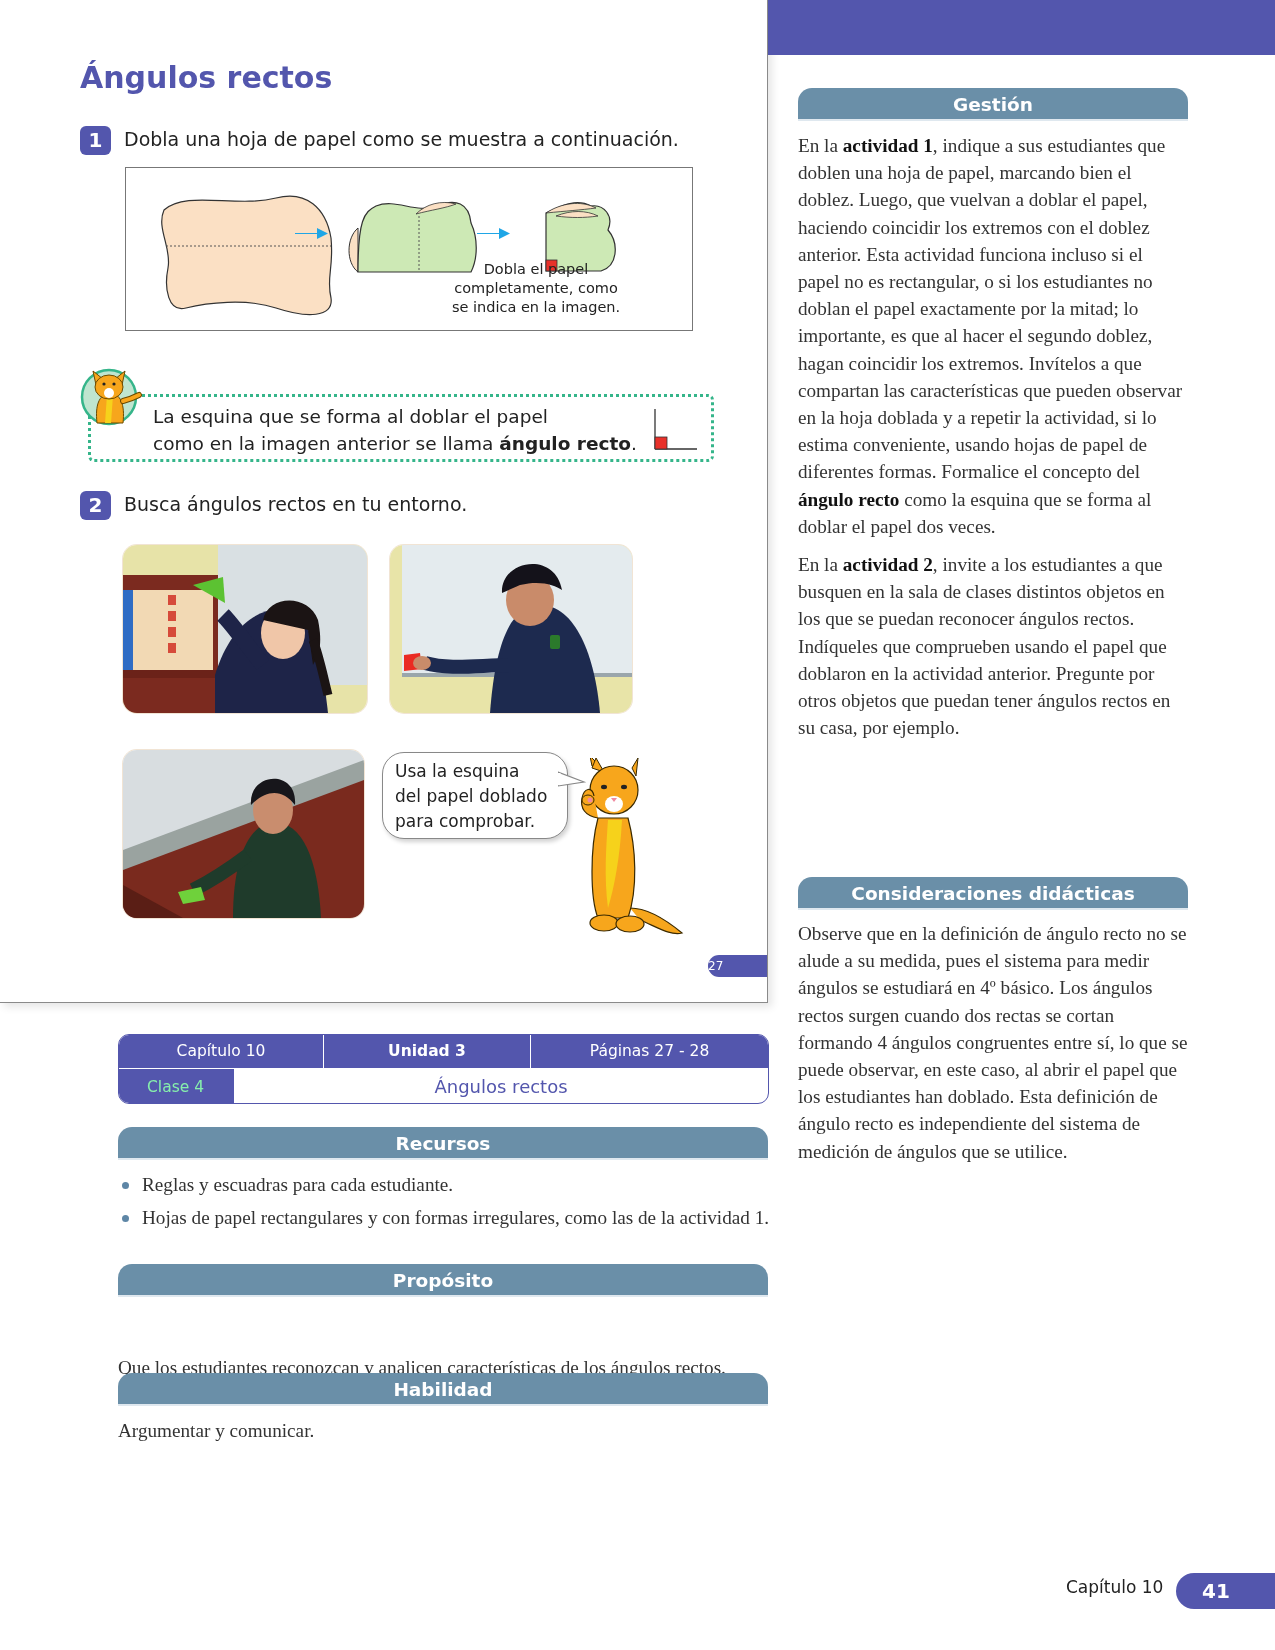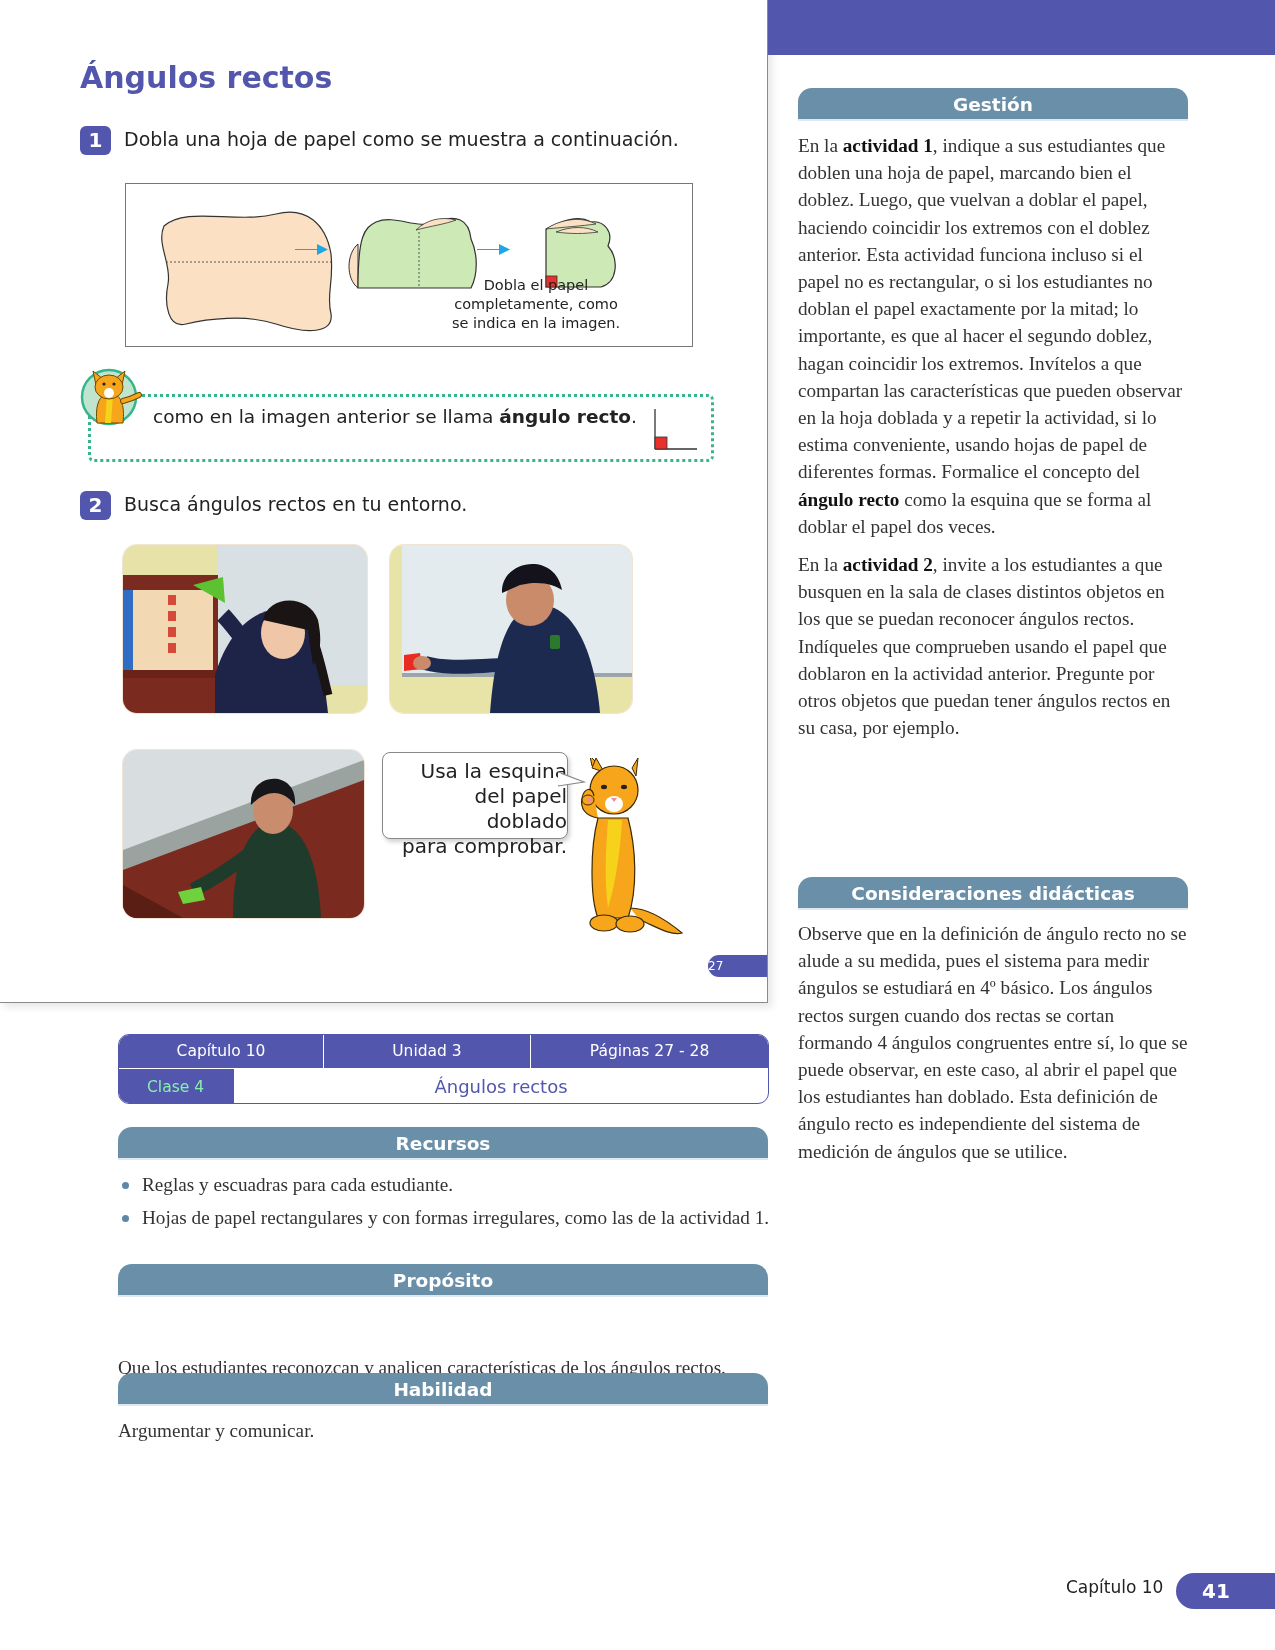--- a/index.html
+++ b/index.html
@@ -16,21 +16,21 @@
   .sp-title {
     position: absolute; left: 80px; top: 60px;
     font-family: "DejaVu Sans", sans-serif; font-weight: bold; font-size: 30px; color: #5356ad;
   }
   .num-badge {
     position: absolute; width: 31px; height: 29px; border-radius: 6px; background: #5356ad;
     color: #fff; font-weight: bold; font-size: 20px; text-align: center; line-height: 29px;
   }
   .activity-text { position: absolute; font-size: 19px; color: #222; font-family: "DejaVu Sans", sans-serif; }
 
-  .fold-box { position: absolute; left: 125px; top: 183px; width: 568px; height: 164px; border: 1.5px solid #777; background: #fff; }
+  .fold-box { position: absolute; left: 125px; top: 167px; width: 568px; height: 164px; border: 1.5px solid #777; background: #fff; }
   .fold-svg { position: absolute; left: 0; top: 0; }
   .fold-caption {
     position: absolute; left: 300px; top: 92px; width: 220px; text-align: center;
     font-size: 14.5px; line-height: 19px; color: #222;
   }
 
   .note-box {
     position: absolute; left: 88px; top: 394px; width: 626px; height: 68px;
     border: 3px dotted #35b58a; border-radius: 6px;
   }
@@ -40,23 +40,23 @@
   .cat-avatar { position: absolute; left: 79px; top: 363px; width: 64px; height: 64px; }
 
   .photo {
     position: absolute; border-radius: 14px; overflow: hidden;
     box-shadow: 0 0 0 1px #f1e4d4;
   }
   .photo svg { display: block; }
 
   .bubble {
     position: absolute; left: 382px; top: 752px; width: 186px; height: 87px;
-    border: 1.5px solid #888; border-radius: 8px; background: #fff;
+    border: 1.5px solid #888; border-radius: 22px; background: #fff;
     box-shadow: 2px 3px 4px rgba(0,0,0,0.18);
-    padding: 6px 0 0 12px; font-size: 20px; line-height: 25px; color: #222; text-align: right;
+    padding: 6px 0 0 12px; font-size: 17px; line-height: 25px; color: #222;
   }
   .bubble-line { display: block; }
   .bubble-tail { position: absolute; left: 558px; top: 768px; }
   .cat-standing { position: absolute; left: 570px; top: 758px; }
 
   .page-num-small {
     position: absolute; left: 708px; top: 955px; width: 62px; height: 22px;
     background: #5356ad; border-radius: 11px 0 0 11px; color: #fff; font-size: 12px;
     line-height: 22px;
   }
@@ -65,21 +65,21 @@
   .top-band { position: absolute; left: 768px; top: 0; width: 507px; height: 55px; background: #5356ad; }
 
   .info-table {
     position: absolute; left: 118px; top: 1034px; width: 651px; height: 70px;
     border: 1.5px solid #5356ad; border-radius: 11px; overflow: hidden; background: #fff;
     font-family: "DejaVu Sans", sans-serif;
   }
   .it-row1 { position: absolute; left: 0; top: 0; width: 100%; height: 33px; background: #5356ad; display: flex; }
   .it-cell { color: #fff; font-size: 15.5px; text-align: center; line-height: 33px; border-right: 1px solid #fff; }
   .it-cell:last-child { border-right: none; }
-  .it-cell.bold { font-weight: normal; }
+  .it-cell.bold { font-weight: bold; }
   .it-row2 { position: absolute; left: 0; top: 34px; width: 100%; height: 36px; display: flex; }
   .it-clase { width: 115px; background: #5356ad; color: #86efac; font-size: 15.5px; line-height: 36px; padding-left: 28px; }
   .it-topic { flex: 1; color: #5356ad; font-size: 18px; text-align: center; line-height: 36px; }
 
   .sec-header {
     position: absolute; height: 33px; background: #6a8fa8; border-radius: 14px 14px 0 0;
     color: #fff; font-weight: bold; font-size: 18.5px; text-align: center; line-height: 34px;
     border-bottom: 2px solid #dfe8ef;
   }
   .guide-text {
@@ -134,20 +134,21 @@
     </svg>
     <div class="fold-caption">
       <div>Dobla el papel</div>
       <div>completamente, como</div>
       <div>se indica en la imagen.</div>
     </div>
   </div>
 
   <div class="note-box">
     <div class="note-text">
+      <div>La esquina que se forma al doblar el papel</div>
       <div><span>como en la imagen anterior se llama </span><b>ángulo recto</b><span>.</span></div>
     </div>
     <svg class="note-angle" width="48" height="46" viewBox="0 0 48 46">
       <line x1="4" y1="2" x2="4" y2="42" stroke="#333" stroke-width="1.3"></line>
       <line x1="4" y1="42" x2="46" y2="42" stroke="#333" stroke-width="1.3"></line>
       <rect x="4" y="30" width="12" height="12" fill="#e8312a" stroke="#333" stroke-width="0.8"></rect>
     </svg>
   </div>
   <svg class="cat-avatar" width="64" height="64" viewBox="0 0 64 64">
     <circle cx="30" cy="34" r="27" fill="#bfe5cf" stroke="#35b58a" stroke-width="2.5"></circle>

